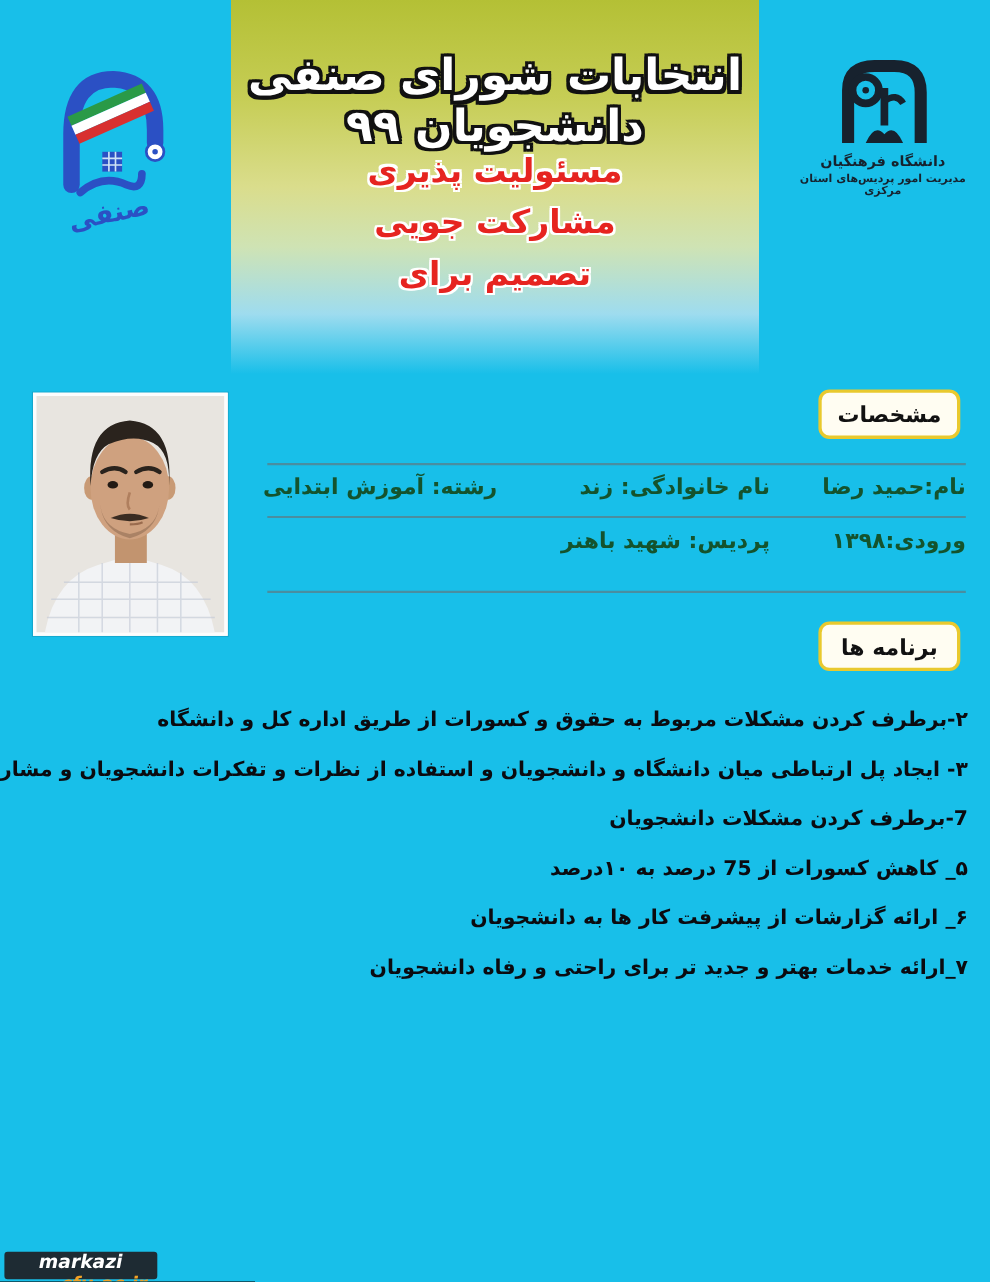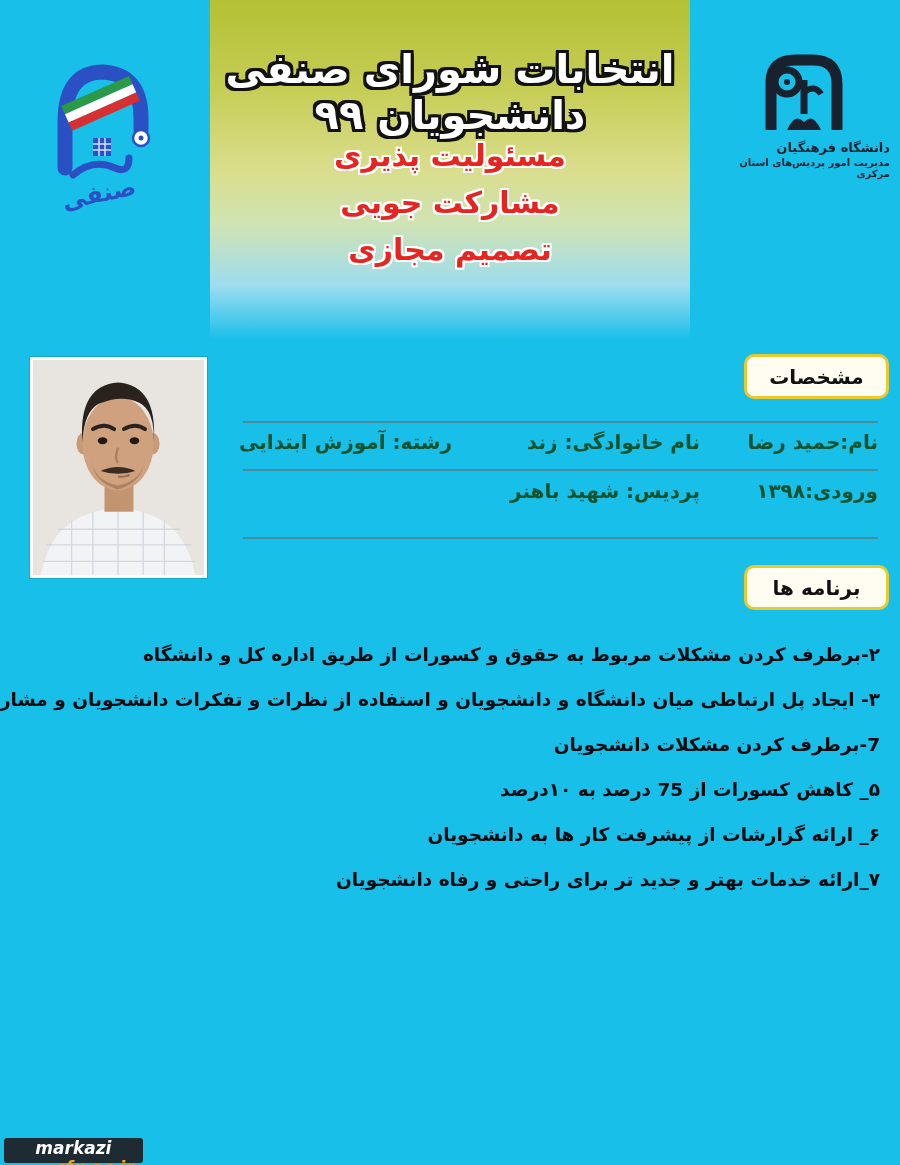--- a/index.html
+++ b/index.html
@@ -25,33 +25,33 @@
   .slogans { position:absolute; left:0; right:0; top:132px; text-align:center; direction:rtl; }
   .slogan-line {
     font-size:30px; font-weight:bold; color:#e62420; line-height:47px;
     text-shadow:
       -2px -2px 0 #fff, 2px -2px 0 #fff, -2px 2px 0 #fff, 2px 2px 0 #fff,
       -2px 0 0 #fff, 2px 0 0 #fff, 0 -2px 0 #fff, 0 2px 0 #fff;
   }
   
   .guild-logo { position:absolute; left:45px; top:50px; width:110px; height:175px; }
   
-  .uni-logo { position:absolute; left:715px; top:52px; width:175px; height:150px; }
+  .uni-logo { position:absolute; left:715px; top:52px; width:175px; height:150px; text-align:center; }
   .uni-emblem { display:block; margin:0 auto; }
   .uni-name { direction:rtl; font-size:13px; font-weight:bold; color:#16222e; margin-top:2px; }
   .uni-dept { direction:rtl; font-size:10px; font-weight:bold; color:#16222e; margin-top:2px; }
   
   .photo-frame {
     position:absolute; left:30px; top:357px; width:177px; height:221px;
     background:#fff; border:3px solid #fdfdfd; box-shadow:0 0 0 1px rgba(0,0,0,.12);
   }
   .photo-frame svg { display:block; width:100%; height:100%; }
   
   .badge {
-    position:absolute; width:145px; height:45px; border-radius:10px;
+    position:absolute; width:129px; height:45px; border-radius:10px;
     background:#fffdf2; border:3px solid #e9c92e;
     display:flex; align-items:center; justify-content:center;
     direction:rtl; font-size:20px; font-weight:bold; color:#111;
   }
   .badge-specs { left:744px; top:354px; }
   .badge-programs { left:744px; top:565px; }
   
   .tbl-line { position:absolute; left:243px; width:635px; height:0; border-top:2px solid rgba(90,125,135,.75); }
   .tbl-line-1 { top:421px; } .tbl-line-2 { top:469px; } .tbl-line-3 { top:537px; }
   .tbl-cell {
@@ -81,21 +81,21 @@
 </head>
 <body>
 
 <div class="poster">
 
   <div class="gradient-panel">
     <div class="poster-title">انتخابات شورای صنفی دانشجویان ۹۹</div>
     <div class="slogans">
       <div class="slogan-line">مسئولیت پذیری</div>
       <div class="slogan-line">مشارکت جویی</div>
-      <div class="slogan-line">تصمیم مجازی</div>
+      <div class="slogan-line">تصمیم برای</div>
     </div>
   </div>
 
   <div class="guild-logo">
     <svg width="110" height="175" viewBox="0 0 110 175">
       <path d="M20,118 V72 Q20,22 58,22 Q96,24 96,68 V80" fill="none" stroke="#2b50c4" stroke-width="15" stroke-linecap="round"></path>
       <g transform="rotate(-24 55 52)">
         <rect x="18" y="40" width="74" height="9" fill="#2a9a48"></rect>
         <rect x="18" y="49" width="74" height="9" fill="#ffffff"></rect>
         <rect x="18" y="58" width="74" height="9" fill="#d83030"></rect>

